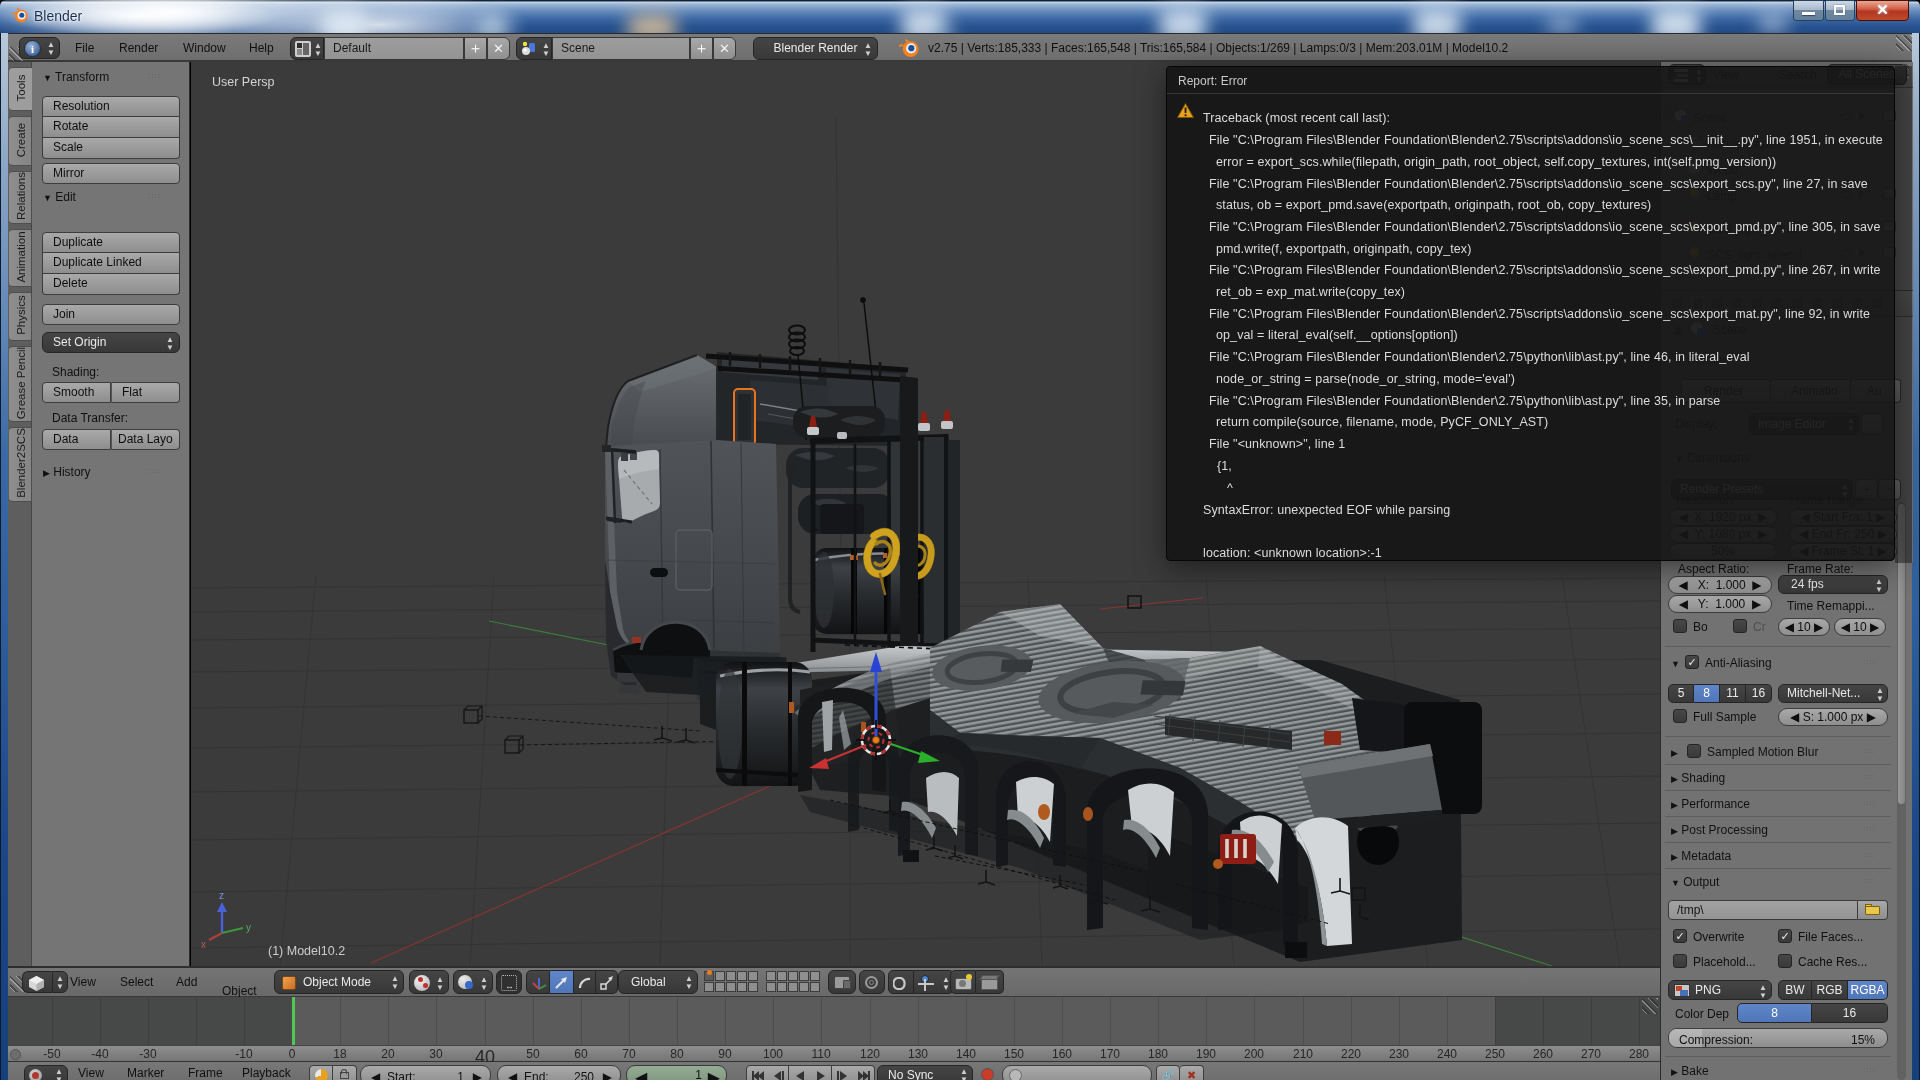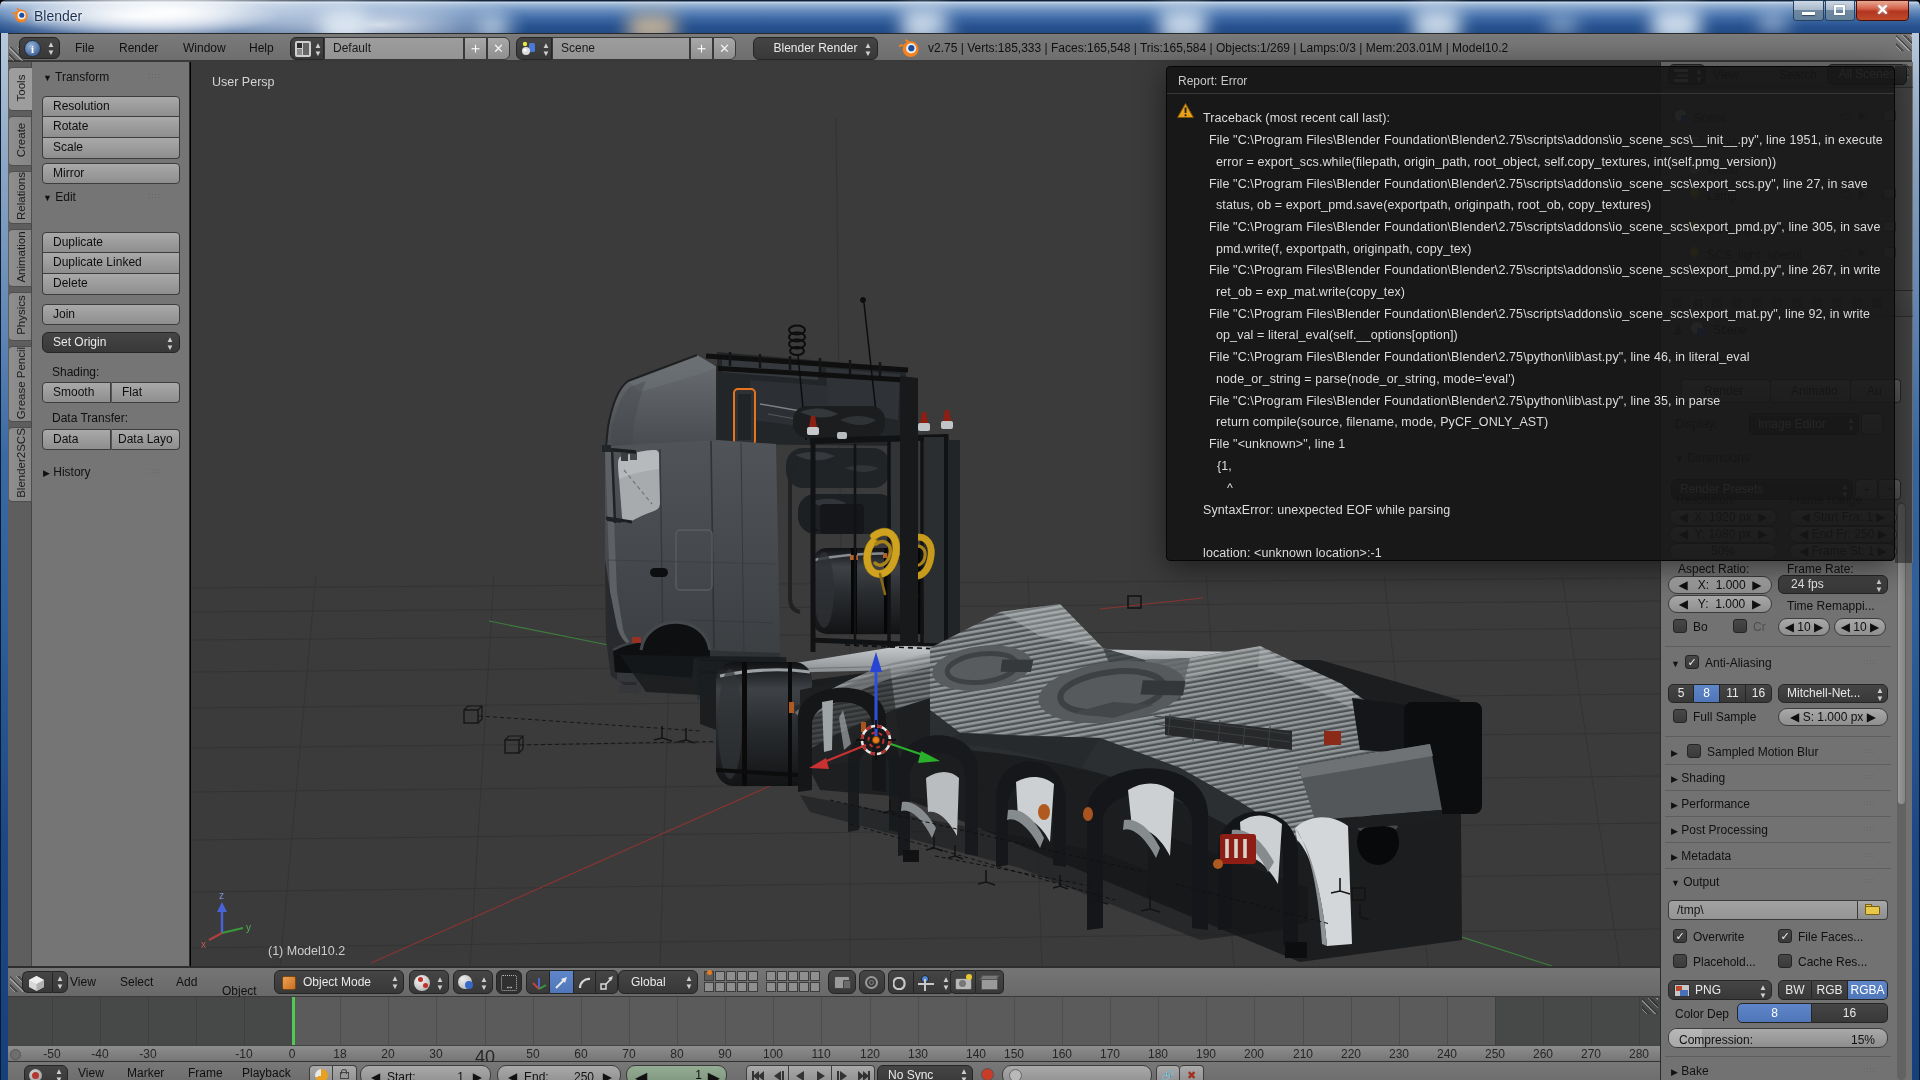--- a/index.html
+++ b/index.html
@@ -900,21 +900,21 @@
 <div class="a" style="left:457px;top:1px;width:40px;text-align:center;color:#262626;font-size:18px">40</div>
 <div class="a" style="left:505px;top:1px;width:40px;text-align:center;color:#262626;font-size:12px">50</div>
 <div class="a" style="left:553px;top:1px;width:40px;text-align:center;color:#262626;font-size:12px">60</div>
 <div class="a" style="left:601px;top:1px;width:40px;text-align:center;color:#262626;font-size:12px">70</div>
 <div class="a" style="left:649px;top:1px;width:40px;text-align:center;color:#262626;font-size:12px">80</div>
 <div class="a" style="left:697px;top:1px;width:40px;text-align:center;color:#262626;font-size:12px">90</div>
 <div class="a" style="left:745px;top:1px;width:40px;text-align:center;color:#262626;font-size:12px">100</div>
 <div class="a" style="left:793px;top:1px;width:40px;text-align:center;color:#262626;font-size:12px">110</div>
 <div class="a" style="left:842px;top:1px;width:40px;text-align:center;color:#262626;font-size:12px">120</div>
 <div class="a" style="left:890px;top:1px;width:40px;text-align:center;color:#262626;font-size:12px">130</div>
-<div class="a" style="left:938px;top:1px;width:40px;text-align:right;color:#262626;font-size:12px">140</div>
+<div class="a" style="left:938px;top:1px;width:40px;text-align:center;color:#262626;font-size:12px">140</div>
 <div class="a" style="left:986px;top:1px;width:40px;text-align:center;color:#262626;font-size:12px">150</div>
 <div class="a" style="left:1034px;top:1px;width:40px;text-align:center;color:#262626;font-size:12px">160</div>
 <div class="a" style="left:1082px;top:1px;width:40px;text-align:center;color:#262626;font-size:12px">170</div>
 <div class="a" style="left:1130px;top:1px;width:40px;text-align:center;color:#262626;font-size:12px">180</div>
 <div class="a" style="left:1178px;top:1px;width:40px;text-align:center;color:#262626;font-size:12px">190</div>
 <div class="a" style="left:1226px;top:1px;width:40px;text-align:center;color:#262626;font-size:12px">200</div>
 <div class="a" style="left:1275px;top:1px;width:40px;text-align:center;color:#262626;font-size:12px">210</div>
 <div class="a" style="left:1323px;top:1px;width:40px;text-align:center;color:#262626;font-size:12px">220</div>
 <div class="a" style="left:1371px;top:1px;width:40px;text-align:center;color:#262626;font-size:12px">230</div>
 <div class="a" style="left:1419px;top:1px;width:40px;text-align:center;color:#262626;font-size:12px">240</div>

